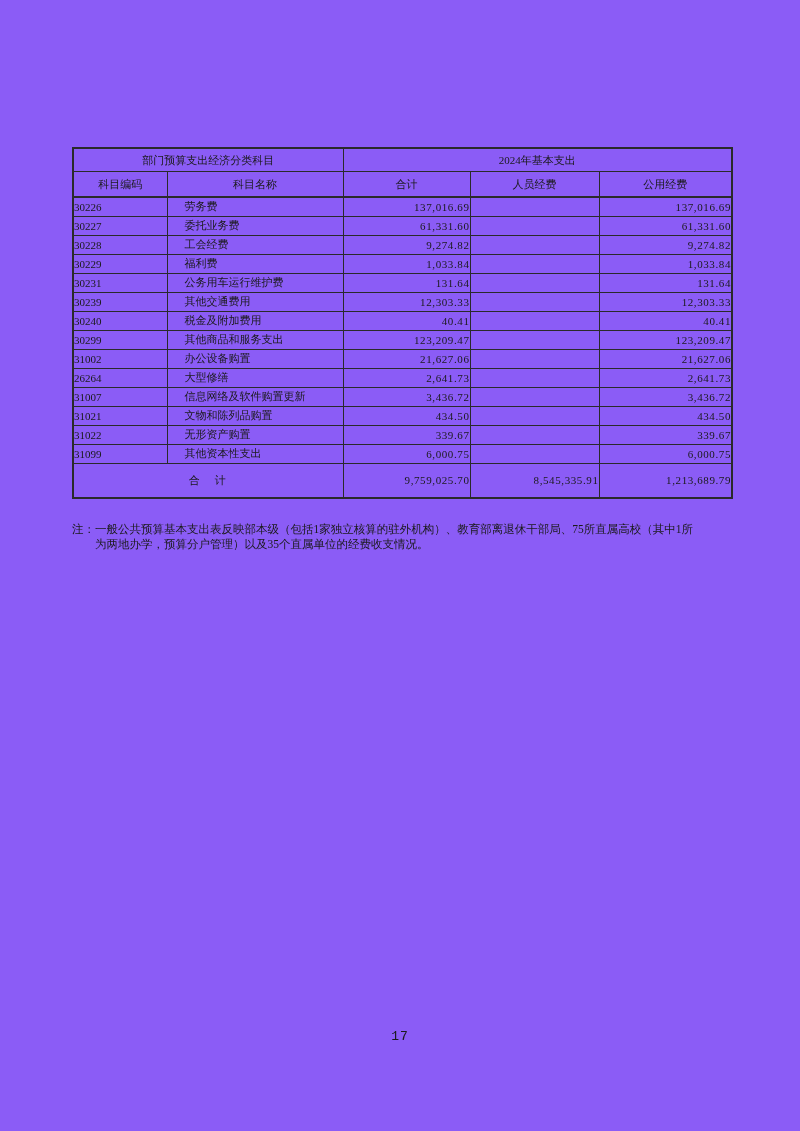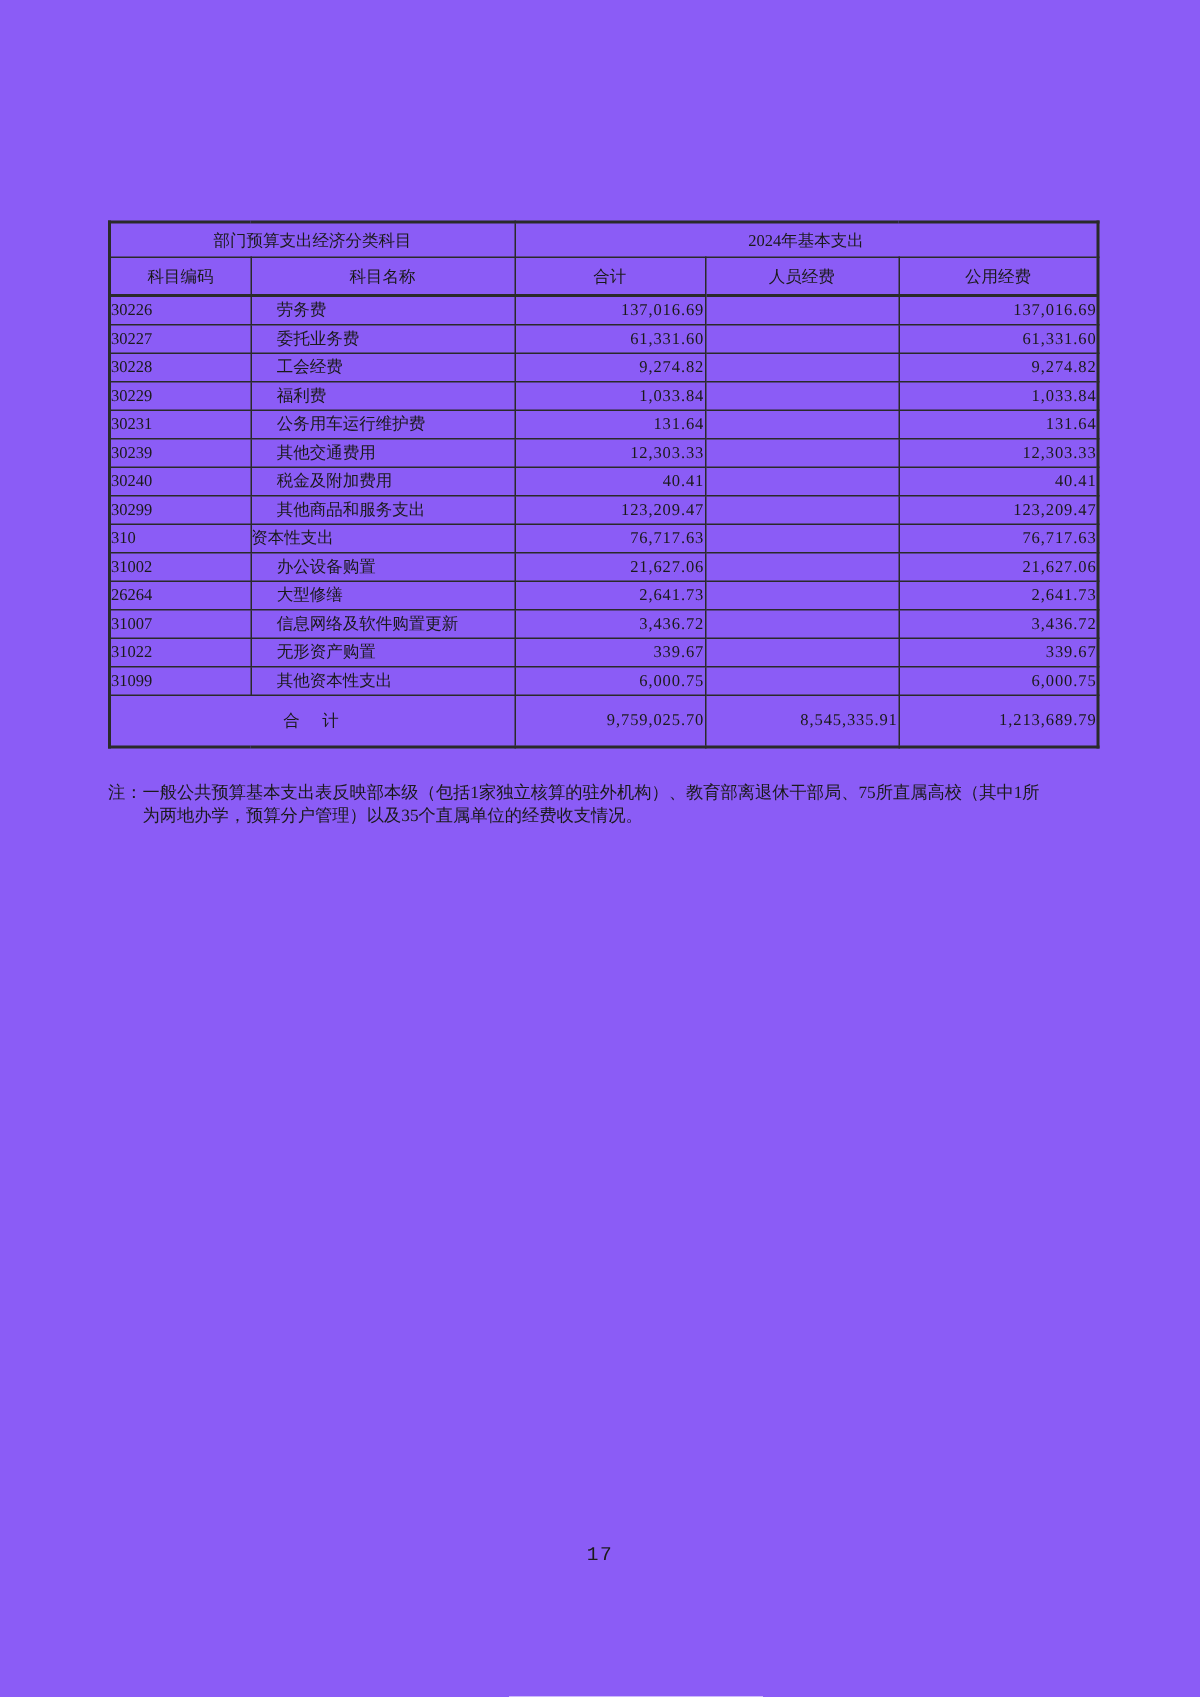--- a/index.html
+++ b/index.html
@@ -149,46 +149,46 @@
           <td class="num">40.41</td>
         </tr>
         <tr>
           <td class="code">30299</td>
           <td class="name indent">其他商品和服务支出</td>
           <td class="num">123,209.47</td>
           <td class="num"></td>
           <td class="num">123,209.47</td>
         </tr>
         <tr>
-          <td class="code">310</td>
-          <td class="name">资本性支出</td>
-          <td class="num">76,717.63</td>
-          <td class="num"></td>
-          <td class="num">76,717.63</td>
-        </tr>
-        <tr>
           <td class="code">31002</td>
           <td class="name indent">办公设备购置</td>
           <td class="num">21,627.06</td>
           <td class="num"></td>
           <td class="num">21,627.06</td>
         </tr>
         <tr>
           <td class="code">26264</td>
           <td class="name indent">大型修缮</td>
           <td class="num">2,641.73</td>
           <td class="num"></td>
           <td class="num">2,641.73</td>
         </tr>
         <tr>
           <td class="code">31007</td>
           <td class="name indent">信息网络及软件购置更新</td>
           <td class="num">3,436.72</td>
           <td class="num"></td>
           <td class="num">3,436.72</td>
+        </tr>
+        <tr>
+          <td class="code">31021</td>
+          <td class="name indent">文物和陈列品购置</td>
+          <td class="num">434.50</td>
+          <td class="num"></td>
+          <td class="num">434.50</td>
         </tr>
         <tr>
           <td class="code">31022</td>
           <td class="name indent">无形资产购置</td>
           <td class="num">339.67</td>
           <td class="num"></td>
           <td class="num">339.67</td>
         </tr>
         <tr>
           <td class="code">31099</td>

